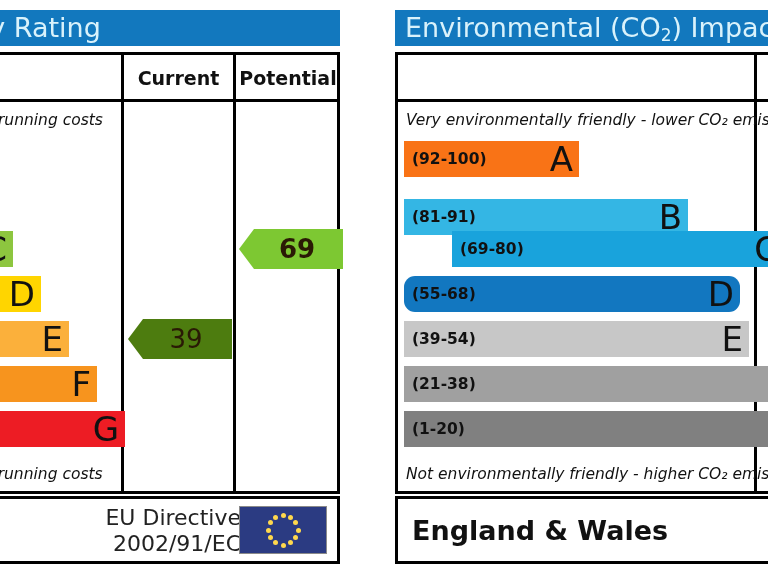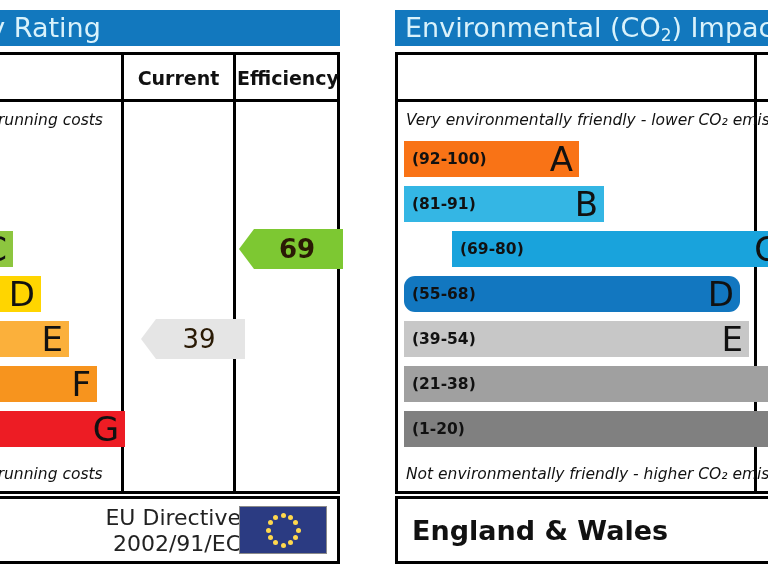--- a/index.html
+++ b/index.html
@@ -211,21 +211,21 @@
   <div class="canvas" id="canvas-left">
 
     <div class="title-bar">Energy Efficiency Rating</div>
 
     <div class="chart-box">
       <div class="hdr-row"></div>
       <div class="col-div a"></div>
       <div class="col-div b"></div>
 
       <div class="col-hdr cur">Current</div>
-      <div class="col-hdr pot">Efficiency</div>
+      <div class="col-hdr pot">Potential</div>
 
       <div class="cap top">Very energy efficient - lower running costs</div>
       <div class="cap bot">Not energy efficient - higher running costs</div>
 
       <div id="left-bands">
           <div class="band" style="top: 176px; width: 242px; background: rgb(141, 198, 63);">
             <span class="ltr">C</span>
           </div>
           <div class="band" style="top: 221px; width: 270px; background: rgb(255, 213, 0);">
             <span class="ltr">D</span>
@@ -234,21 +234,21 @@
             <span class="ltr">E</span>
           </div>
           <div class="band" style="top: 311px; width: 326px; background: rgb(247, 148, 30);">
             <span class="ltr">F</span>
           </div>
           <div class="band" style="top: 356px; width: 354px; background: rgb(237, 28, 36);">
             <span class="ltr">G</span>
           </div>
         </div>
       <div id="left-arrows">
-          <div class="arrow" style="left: 376px; width: 104px; top: 264px; background: #e5e5e5;"><span class="num">39</span></div>
+          <div class="arrow" style="left: 363px; width: 104px; top: 264px; background: #4d7c0f;"><span class="num">39</span></div>
           <div class="arrow" style="left: 474px; width: 104px; top: 174px; background: rgb(125, 200, 50); font-weight: bold;"><span class="num">69</span></div>
         </div>
     </div>
 
     <div class="footer">
       <div class="eu-text">
         <div>EU Directive</div>
         <div>2002/91/EC</div>
       </div>
       <div class="eu-flag" id="eu-flag">
@@ -282,21 +282,21 @@
       <div class="col-hdr cur">Current</div>
 
       <div class="cap top">Very environmentally friendly - lower CO₂ emissions</div>
       <div class="cap bot">Not environmentally friendly - higher CO₂ emissions</div>
 
       <div id="right-bands">
           <div class="band" style="top: 86px; width: 175px; background: #f97316;">
             <span class="rng">(92-100)</span>
             <span class="ltr">A</span>
           </div>
-          <div class="band" style="top: 131px; width: 200px; background: rgb(52, 182, 228);">
+          <div class="band" style="top: 144px; width: 284px; background: rgb(52, 182, 228);">
             <span class="rng">(81-91)</span>
             <span class="ltr">B</span>
           </div>
           <div class="band" style="top: 176px; width: 332px; background: rgb(25, 163, 220); margin-left: 48px;">
             <span class="rng">(69-80)</span>
             <span class="ltr">C</span>
           </div>
           <div class="band" style="top: 221px; width: 336px; background: rgb(18, 119, 192); border-radius: 11px;">
             <span class="rng">(55-68)</span>
             <span class="ltr">D</span>

